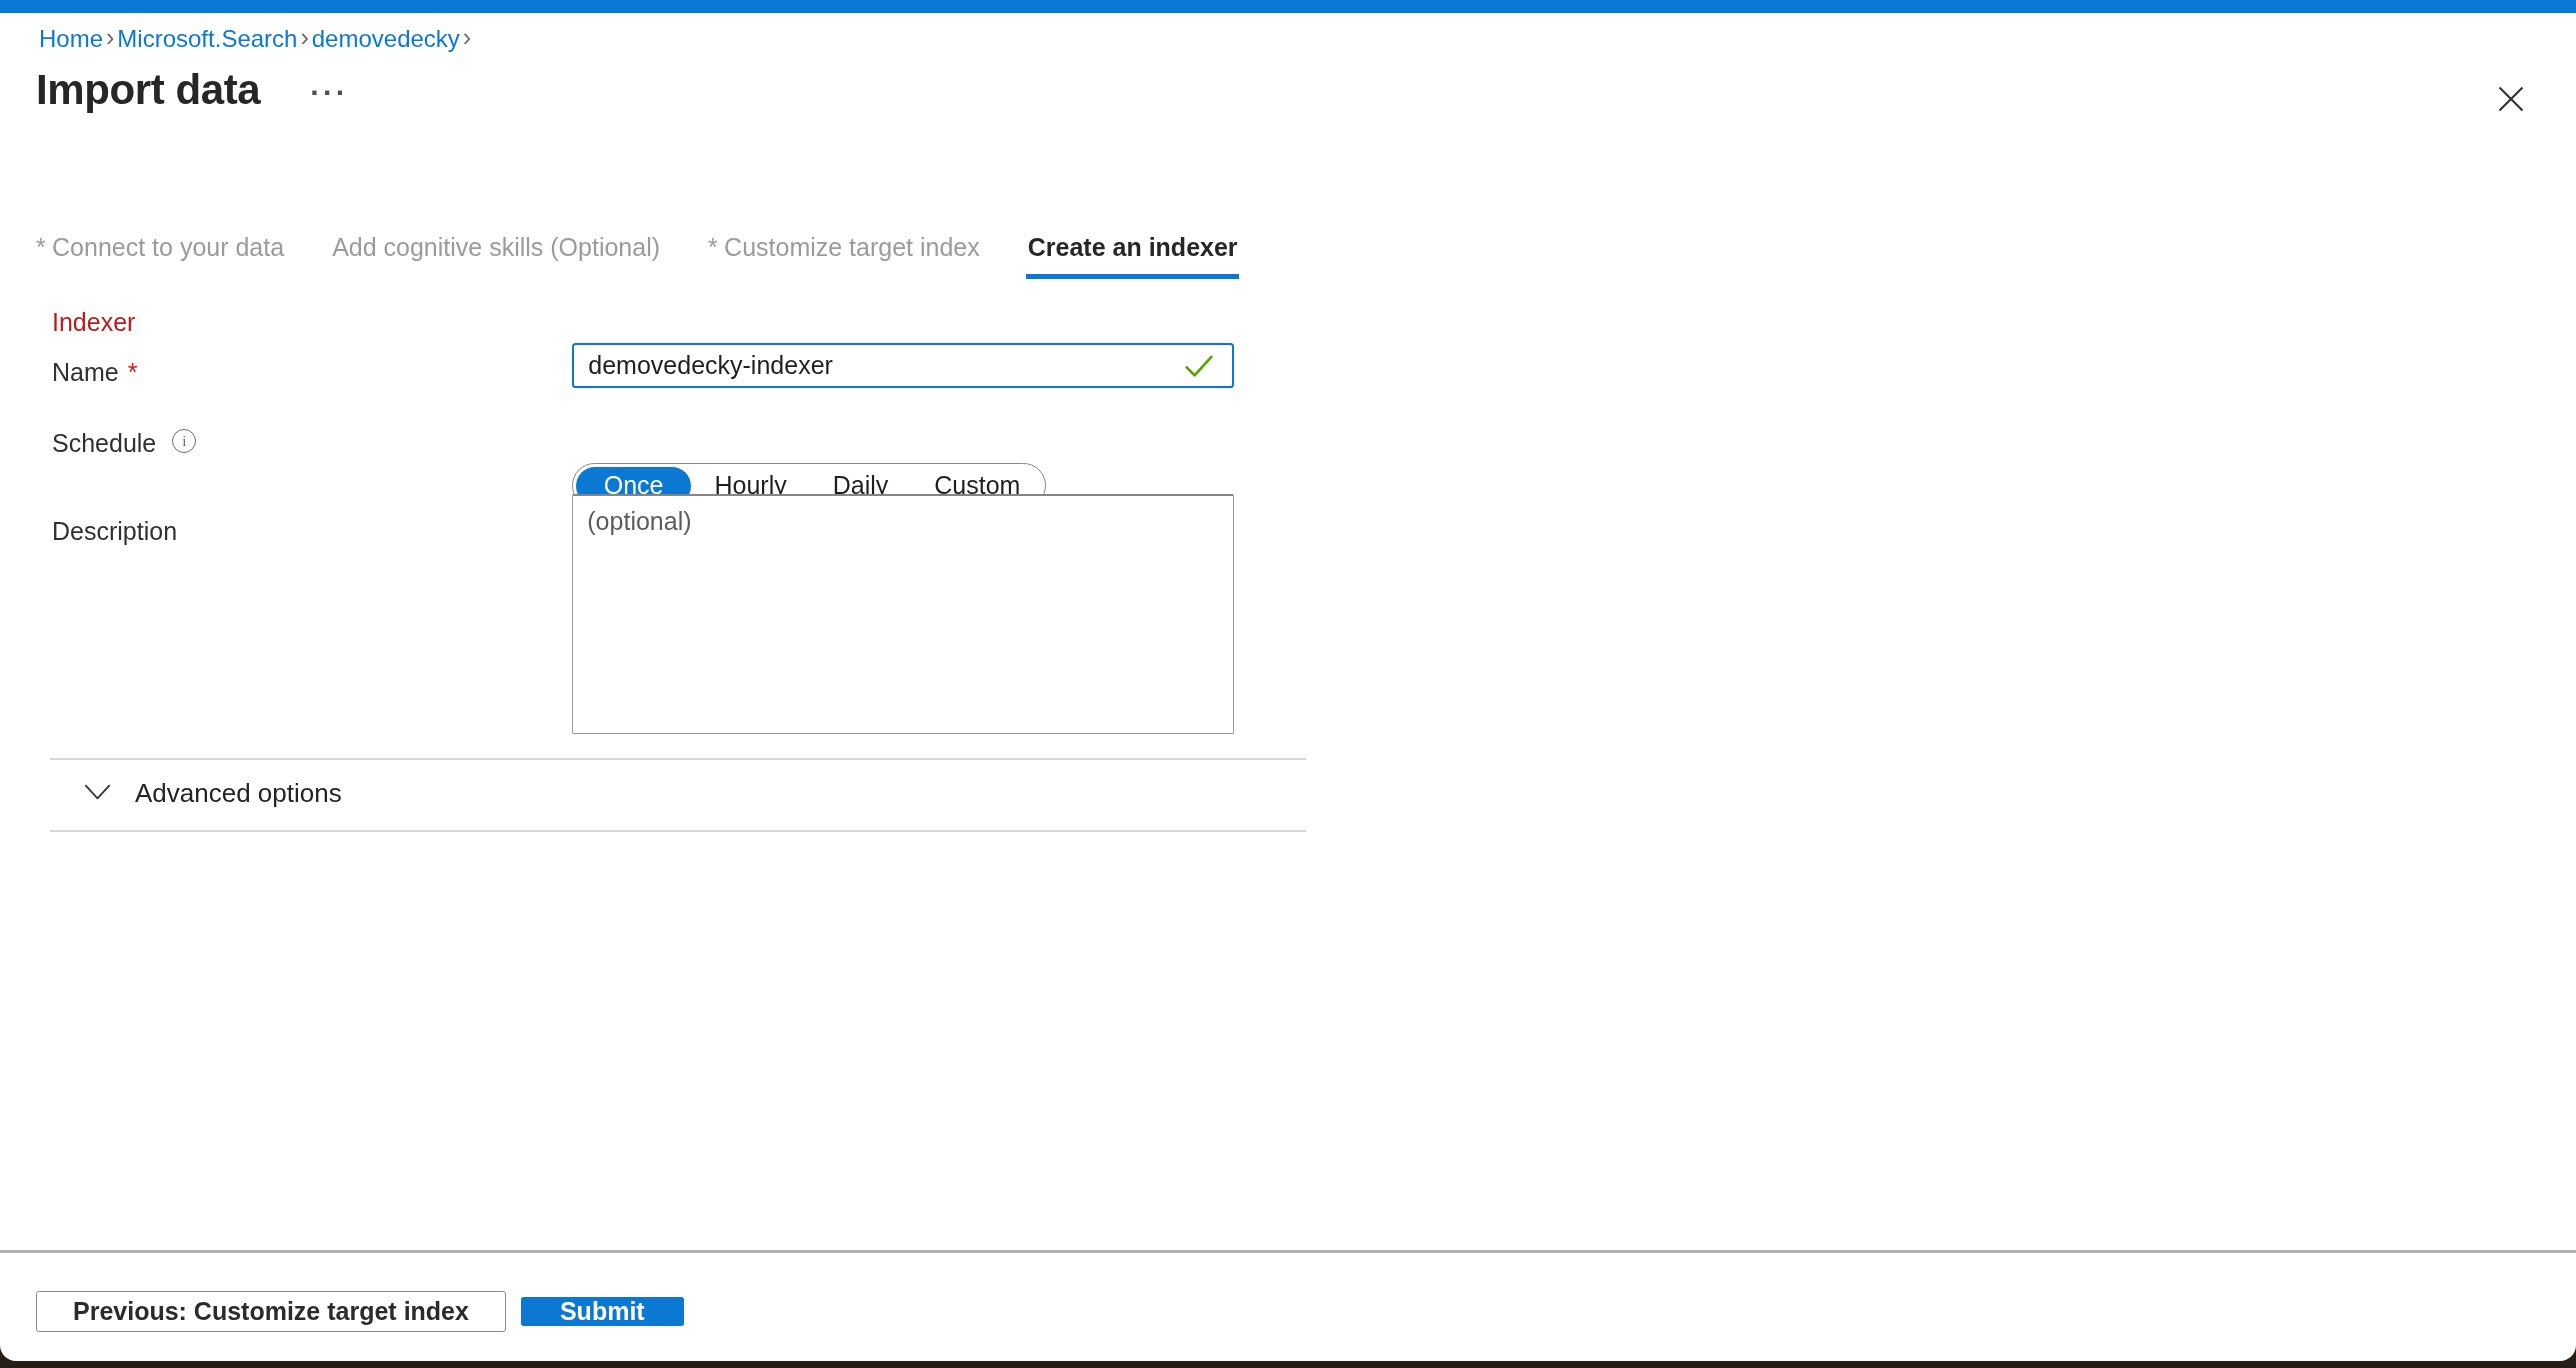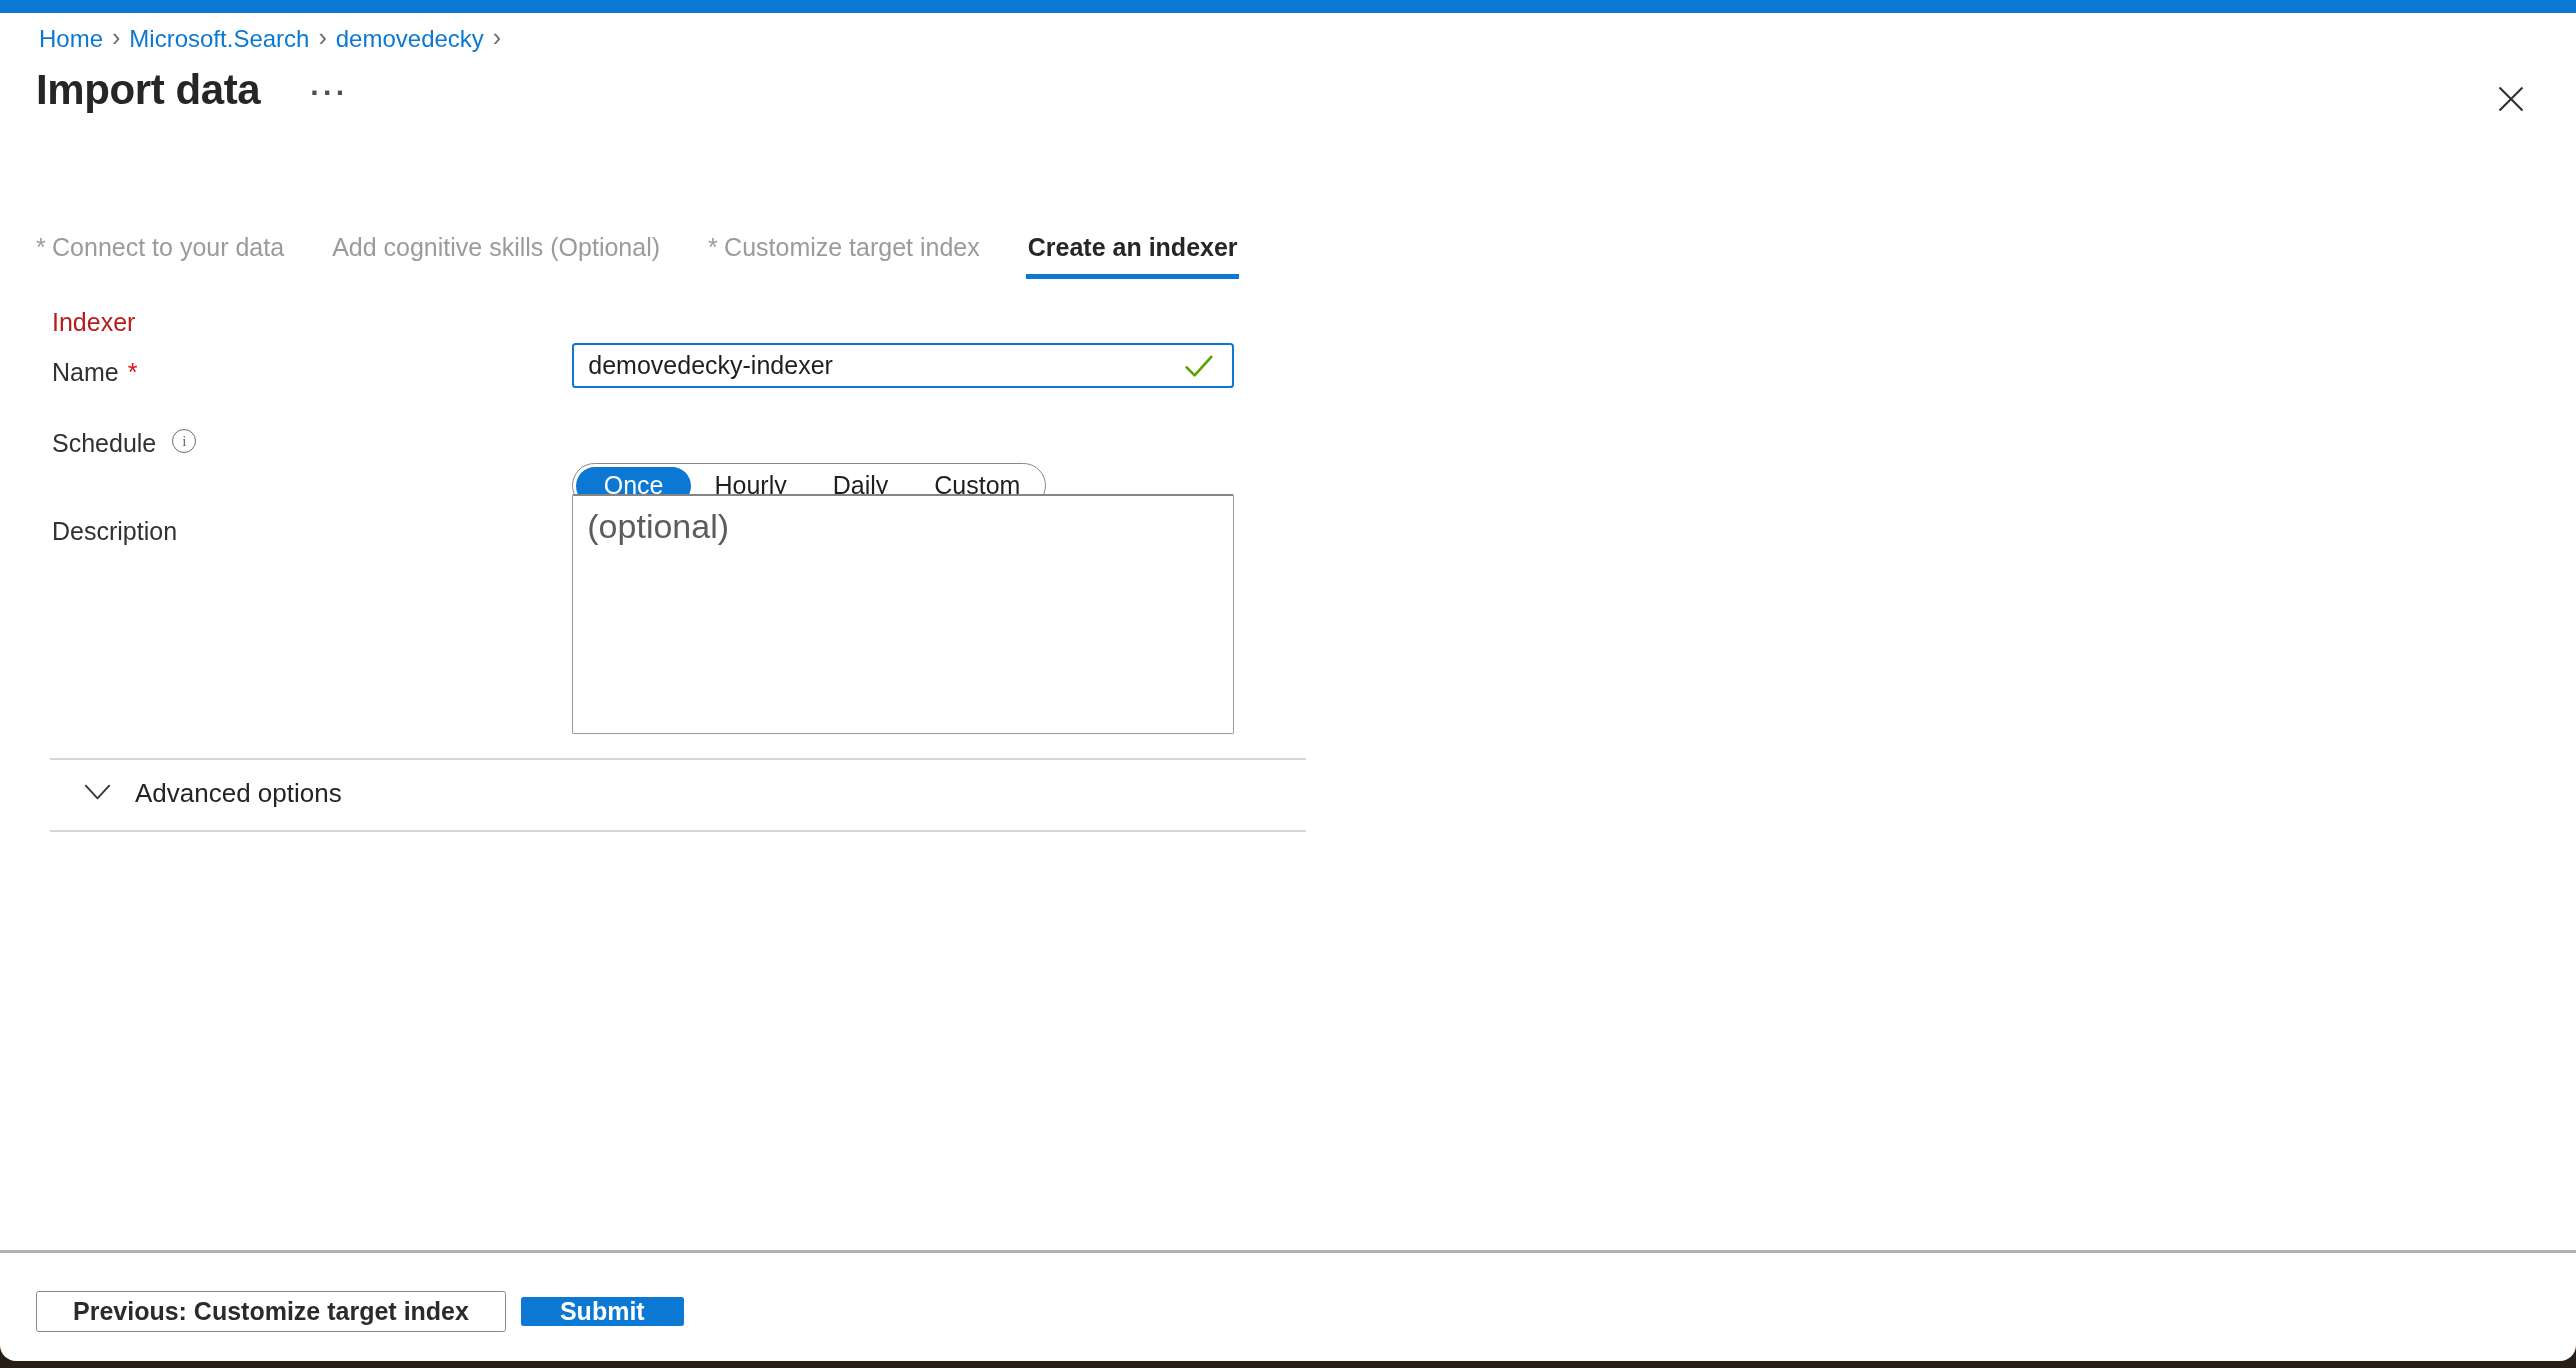--- a/index.html
+++ b/index.html
@@ -10,21 +10,21 @@
     width: 2576px; height: 1369px; overflow: hidden;
   }
   #app { position: relative; width: 2576px; height: 1369px; background: #271f17; }
   .sheet {
     position: absolute; left: 0; top: 0; width: 2576px; height: 1361px;
     background: #ffffff; border-radius: 0 0 16px 16px;
   }
   .topbar { position: absolute; left: 0; top: 0; width: 2576px; height: 12.5px; background: #0b78d4; }
 
   
-  .breadcrumb { position: absolute; left: 39px; top: 25px; display: flex; align-items: center; gap: 9px; font-size: 24px; }
+  .breadcrumb { position: absolute; left: 39px; top: 25px; display: flex; align-items: center; gap: 3px; font-size: 24px; }
   .crumb { color: #0b78d4; cursor: pointer; white-space: nowrap; }
   .crumb-sep { color: #6e6e6e; font-size: 25px; margin-top: -2.7px; }
 
   
   .header-row { position: absolute; left: 36px; top: 66px; display: flex; align-items: center; }
   .page-title { font-size: 42px; font-weight: 700; color: #262626; letter-spacing: -0.4px; }
   .more-btn { font-size: 30px; font-weight: 700; color: #4f4f4f; letter-spacing: 2.7px; margin-left: 50px; margin-top: 5.4px; cursor: pointer; }
   .close-btn { position: absolute; top: 82px; right: 48px; width: 34px; height: 34px; cursor: pointer; display: flex; align-items: center; justify-content: center; }
 
   
@@ -61,21 +61,21 @@
   }
   .segment {
     font-size: 25px; color: #201f1e; padding: 0 23px; height: 100%;
     display: flex; align-items: center; cursor: pointer; border-radius: 21.5px; white-space: nowrap;
   }
   .segment.selected { background: #0b78d4; color: #ffffff; height: 38px; margin-left: 2.7px; padding: 0 28px; }
 
   .desc-textarea {
     position: absolute; left: 572px; top: 494px; width: 662px; height: 240px;
     border: 1.8px solid #9a9a9a; border-top: 2.7px solid #858585; border-radius: 1.8px;
-    padding: 10.7px 14.3px; font-size: 34px; font-family: inherit; color: #201f1e;
+    padding: 10.7px 14.3px; font-size: 25px; font-family: inherit; color: #201f1e;
     resize: none; outline: none;
   }
   .desc-textarea::placeholder { color: #5c5c5c; }
 
   .adv-divider-top { position: absolute; left: 50px; top: 758px; width: 1256px; height: 0; border-top: 2.7px solid #d6d6d6; }
   .adv-divider-bottom { position: absolute; left: 50px; top: 830px; width: 1256px; height: 0; border-top: 2.7px solid #d6d6d6; }
   .advanced-row { position: absolute; left: 83px; top: 778px; display: flex; align-items: center; gap: 23px; cursor: pointer; }
   .advanced-label { font-size: 26px; color: #242424; }
 
   

